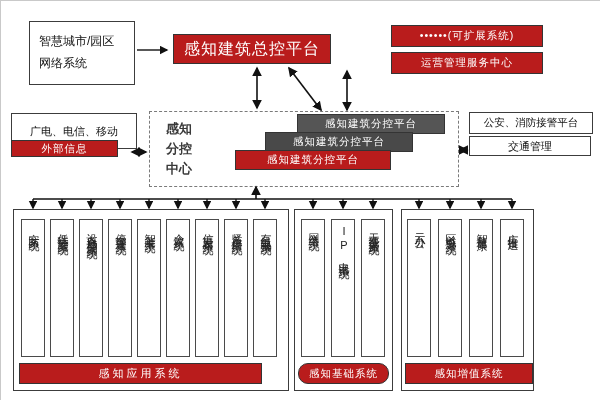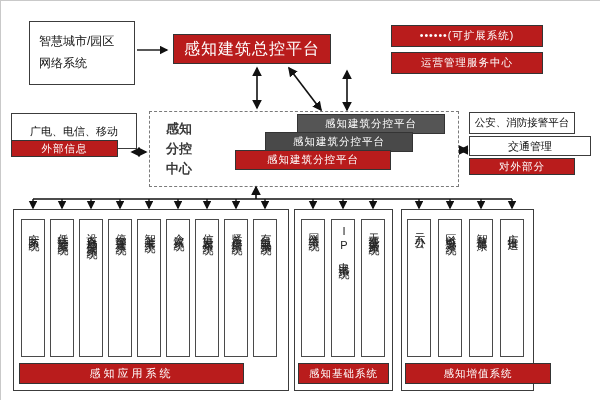--- a/index.html
+++ b/index.html
@@ -52,48 +52,47 @@
   <div class="abs box" style="left:10px;top:112px;width:126px;height:36px;">广电、电信、移动</div>
   <div class="abs dark" style="left:10px;top:139px;width:107px;height:17px;font-size:10.5px;">外部信息</div>
 
   <div class="abs dashed" style="left:148px;top:110px;width:310px;height:76px;"></div>
   <div class="abs subctl" style="left:162px;top:118px;width:32px;height:64px;">感知分控中心</div>
 
   <div class="abs dark" style="left:296px;top:113px;width:148px;height:20px;font-size:10.5px;background:#555;">感知建筑分控平台</div>
   <div class="abs dark" style="left:264px;top:131px;width:148px;height:20px;font-size:10.5px;background:#494949;">感知建筑分控平台</div>
   <div class="abs dark" style="left:234px;top:149px;width:156px;height:20px;font-size:10.5px;">感知建筑分控平台</div>
 
-  <div class="abs box" style="left:468px;top:111px;width:106px;height:22px;font-size:10.5px;">公安、消防接警平台</div>
+  <div class="abs box" style="left:468px;top:111px;width:124px;height:22px;font-size:10.5px;">公安、消防接警平台</div>
   <div class="abs box" style="left:468px;top:135px;width:122px;height:20px;text-align:center;">交通管理</div>
-  <div class="abs dark" style="left:468px;top:157px;width:106px;height:17px;font-size:10.5px;">对外部分</div>
 
   <div class="abs box" style="left:12px;top:208px;width:276px;height:182px;"></div>
   <div class="abs vcol" style="left:20px;top:218px;width:24px;height:138px;">安防系统</div>
   <div class="abs vcol" style="left:49px;top:218px;width:24px;height:138px;">低碳节能系统</div>
   <div class="abs vcol" style="left:78px;top:218px;width:24px;height:138px;">设备自动控制系统</div>
   <div class="abs vcol" style="left:107px;top:218px;width:24px;height:138px;">停车管理系统</div>
   <div class="abs vcol" style="left:136px;top:218px;width:24px;height:138px;">智能卡系统</div>
   <div class="abs vcol" style="left:165px;top:218px;width:24px;height:138px;">会议系统</div>
   <div class="abs vcol" style="left:194px;top:218px;width:24px;height:138px;">信息发布系统</div>
   <div class="abs vcol" style="left:223px;top:218px;width:24px;height:138px;">紧急广播系统</div>
   <div class="abs vcol" style="left:252px;top:218px;width:24px;height:138px;">有线电视系统</div>
-  <div class="abs dark" style="left:18px;top:362px;width:225px;height:21px;letter-spacing:3px;">感知应用系统</div>
+  <div class="abs dark" style="left:18px;top:362px;width:243px;height:21px;letter-spacing:3px;">感知应用系统</div>
 
   <div class="abs box" style="left:293px;top:208px;width:99px;height:182px;"></div>
   <div class="abs vcol" style="left:300px;top:218px;width:24px;height:138px;">网络系统</div>
   <div class="abs vcol" style="left:330px;top:218px;width:24px;height:138px;">IP电话系统</div>
   <div class="abs vcol" style="left:360px;top:218px;width:24px;height:138px;">无线覆盖系统</div>
-  <div class="abs dark" style="left:297px;top:362px;width:91px;height:21px;font-size:10.5px;">感知基础系统</div>
+  <div class="abs dark" style="left:297px;top:362px;width:91px;height:21px;font-size:10.5px;border-radius:10px;">感知基础系统</div>
 
   <div class="abs box" style="left:400px;top:208px;width:133px;height:182px;"></div>
   <div class="abs vcol" style="left:406px;top:218px;width:24px;height:138px;">云办公</div>
   <div class="abs vcol" style="left:437px;top:218px;width:24px;height:138px;">区域引导系统</div>
   <div class="abs vcol" style="left:468px;top:218px;width:24px;height:138px;">智慧健康</div>
   <div class="abs vcol" style="left:499px;top:218px;width:24px;height:138px;">广告推送</div>
-  <div class="abs dark" style="left:404px;top:362px;width:146px;height:21px;font-size:10.5px;">感知增值系统</div>
+  <div class="abs dark" style="left:404px;top:362px;width:128px;height:21px;font-size:10.5px;">感知增值系统</div>
 
   <svg class="overlay" width="600" height="400" viewBox="0 0 600 400">
     <defs>
       <marker id="ah" markerWidth="7" markerHeight="7" refX="5" refY="3" orient="auto-start-reverse">
         <path d="M0,0 L6,3 L0,6 z" fill="#111"></path>
       </marker>
     </defs>
 
     <line x1="136" y1="49" x2="166" y2="49" stroke="#111" stroke-width="1.4" marker-end="url(#ah)"></line>
 

